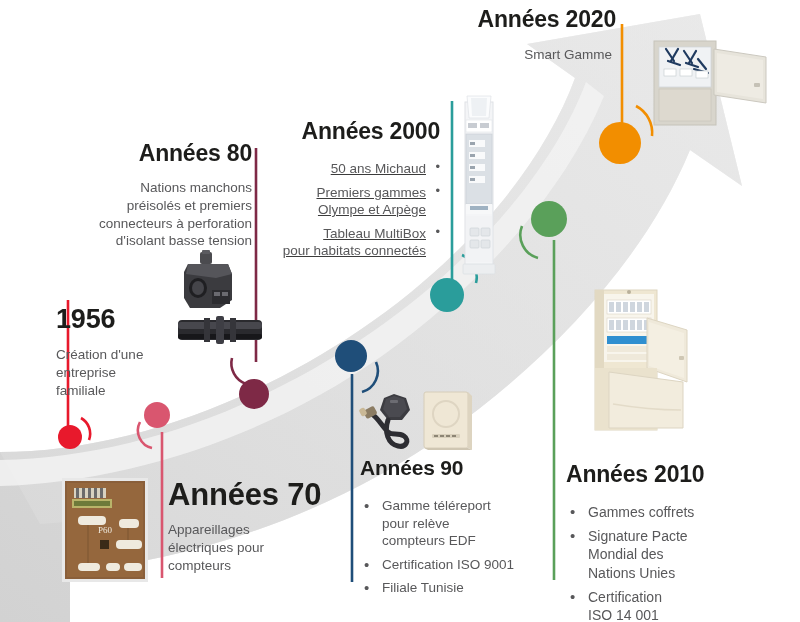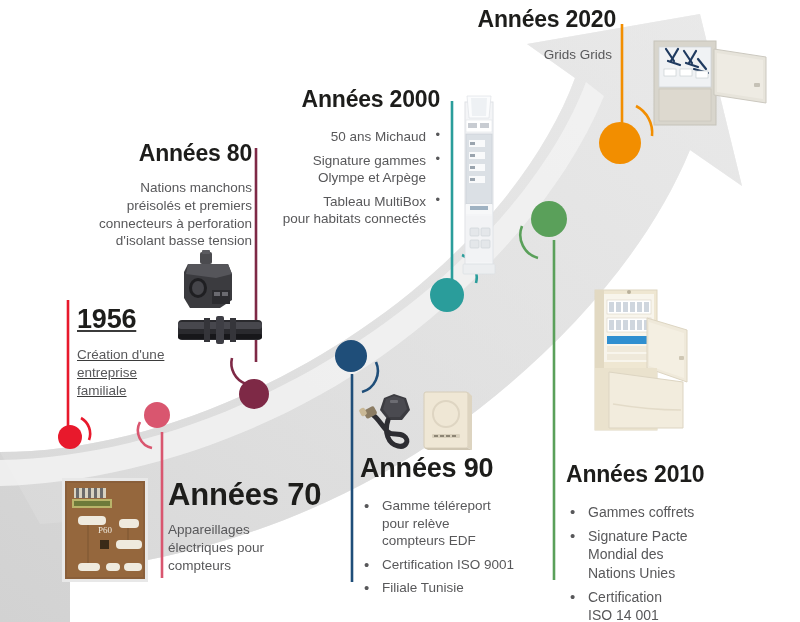--- a/index.html
+++ b/index.html
@@ -346,21 +346,21 @@
       <rect x="32" y="34" width="12" height="7"></rect>
       <rect x="48" y="36" width="12" height="7"></rect>
     </g>
     <rect x="11" y="54" width="52" height="32" fill="#ddd9cf"></rect>
     <rect x="11" y="54" width="52" height="32" fill="none" stroke="#c9c5bb" stroke-width="0.7"></rect>
     <path d="M 66,14 L 118,22 L 118,68 L 66,60 Z" fill="#e7e4db" stroke="#cbc8bf" stroke-width="1"></path>
     <path d="M 69,18 L 115,25 L 115,64 L 69,57 Z" fill="#eeebe3"></path>
     <rect x="106" y="48" width="6" height="4" rx="1" fill="#c5c1b6"></rect>
   </svg>
 
-  <div class="block" style="left:77px; top:304px; width:150px;text-decoration:underline;">
+  <div class="block" style="left:56px; top:304px; width:150px;">
     <div class="year" style="font-size:27px; line-height:30px;">1956</div>
     <div class="desc desc-l" style="font-size:13.5px; margin-top:12px;">
       <div>Création d'une</div>
       <div>entreprise</div>
       <div>familiale</div>
     </div>
   </div>
 
   <div class="block" style="left:168px; top:482px; width:175px;">
     <div class="year" style="font-size:31px; line-height:26px;">Années 70</div>
@@ -375,44 +375,44 @@
     <div class="year" style="font-size:23px; line-height:26px;">Années 80</div>
     <div class="desc desc-r" style="font-size:13.5px; margin-top:13px;">
       <div>Nations  manchons</div>
       <div>préisolés et premiers</div>
       <div>connecteurs à perforation</div>
       <div>d'isolant basse tension</div>
     </div>
   </div>
 
   <div class="block" style="left:360px; top:455px; width:190px;">
-    <div class="year" style="font-size:27px; line-height:26px;">Années 90</div>
+    <div class="year" style="font-size:21px; line-height:26px;">Années 90</div>
     <ul class="bullets left" style="font-size:13.5px; margin-top:16px;">
       <li>
         <div>Gamme téléreport</div>
         <div>pour relève</div>
         <div>compteurs EDF</div>
       </li>
       <li>
         <div>Certification ISO 9001</div>
       </li>
       <li>
         <div>Filiale Tunisie</div>
       </li>
     </ul>
   </div>
 
   <div class="block" style="left:258px; top:86px; width:182px; text-align:right;">
-    <div class="year" style="font-size:23px; line-height:26px;">Années 2000</div>
-    <ul class="bullets right" style="font-size:13.5px; margin-top:16px;">
+    <div class="year" style="font-size:23px; line-height:26px;margin-top:32px;">Années 2000</div>
+    <ul class="bullets right" style="font-size:13.5px; margin-top:16px;text-decoration:underline;">
       <li>
         <div>50 ans Michaud</div>
       </li>
       <li>
-        <div>Signature gammes</div>
+        <div>Premiers gammes</div>
         <div>Olympe et Arpège</div>
       </li>
       <li>
         <div>Tableau MultiBox</div>
         <div>pour habitats connectés</div>
       </li>
     </ul>
   </div>
 
   <div class="block" style="left:566px; top:461px; width:200px;">
@@ -428,16 +428,16 @@
       </li>
       <li>
         <div>Certification</div>
         <div>ISO 14 001</div>
       </li>
     </ul>
   </div>
 
   <div class="block" style="left:430px; top:6px; width:186px; text-align:right;">
     <div class="year" style="font-size:23px; line-height:26px;">Années 2020</div>
-    <div class="desc desc-r" style="font-size:13.5px; margin-top:14px; padding-right:4px;">Grids Grids</div>
+    <div class="desc desc-r" style="font-size:13.5px; margin-top:14px; padding-right:4px;">Smart Gamme</div>
   </div>
 
 </div>
 
 </body></html>

